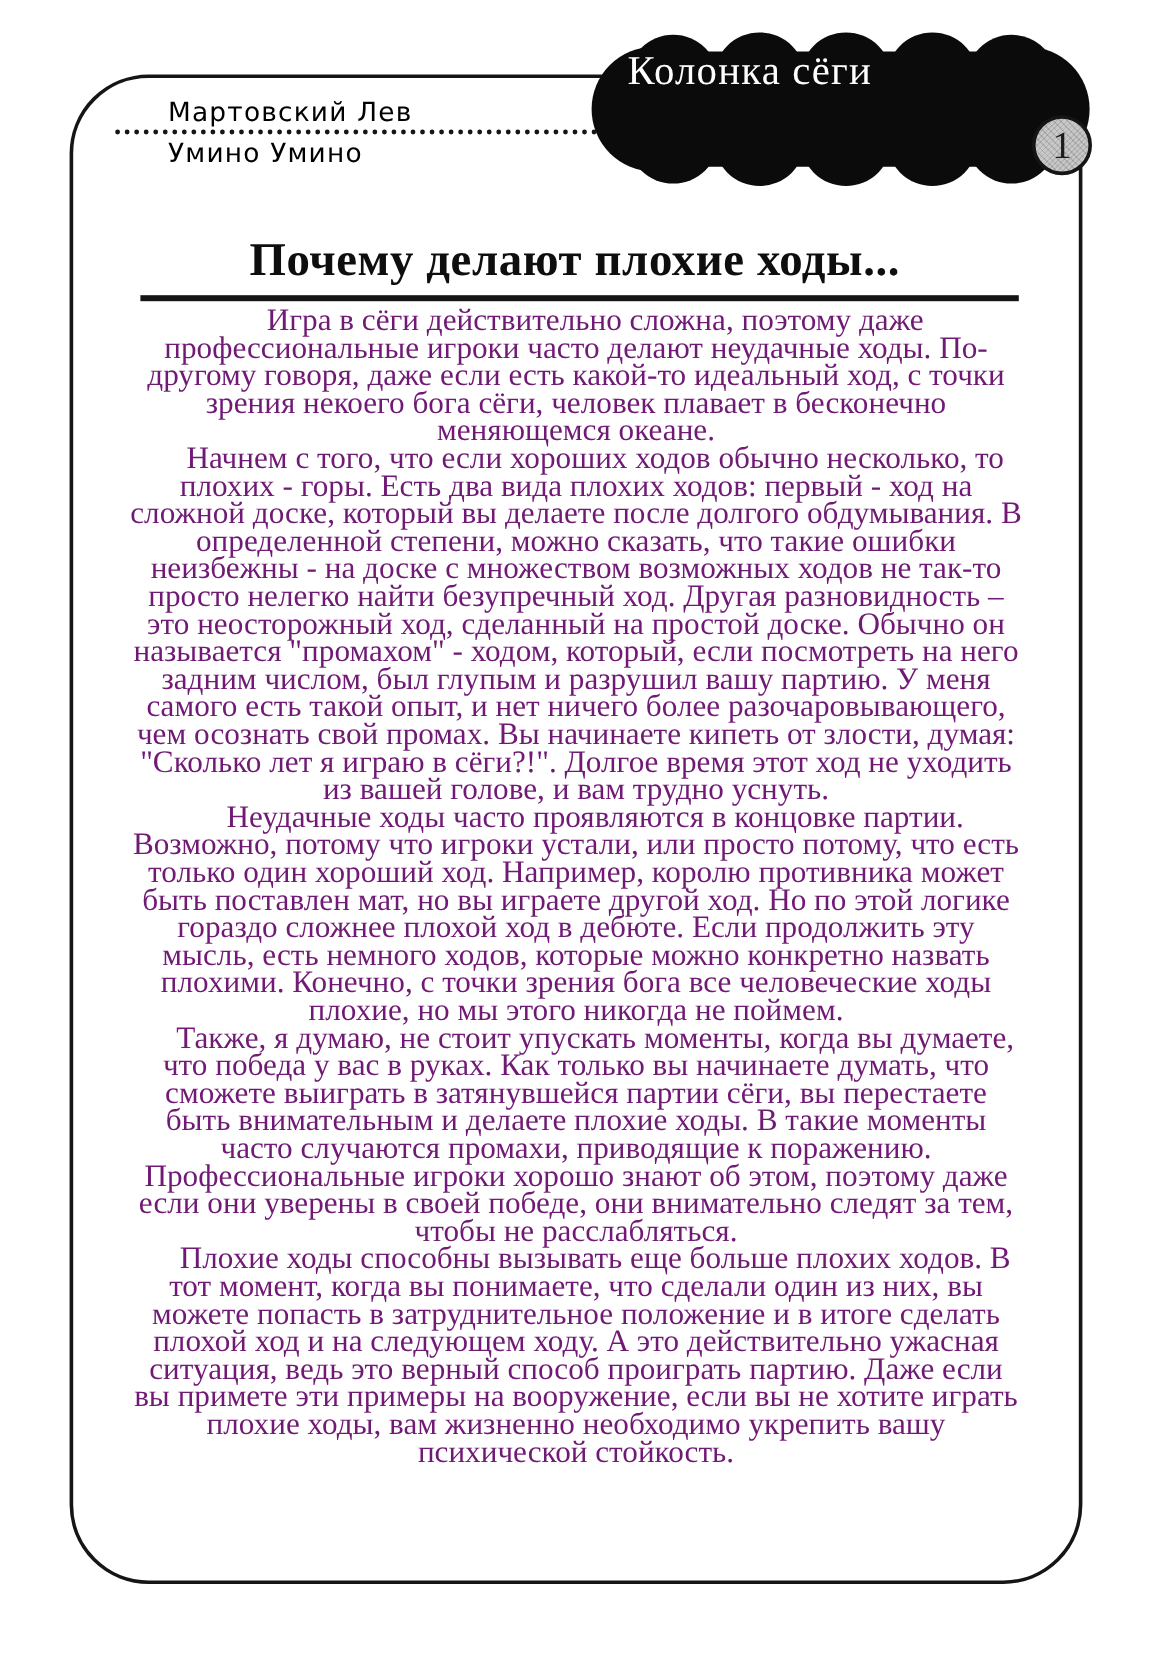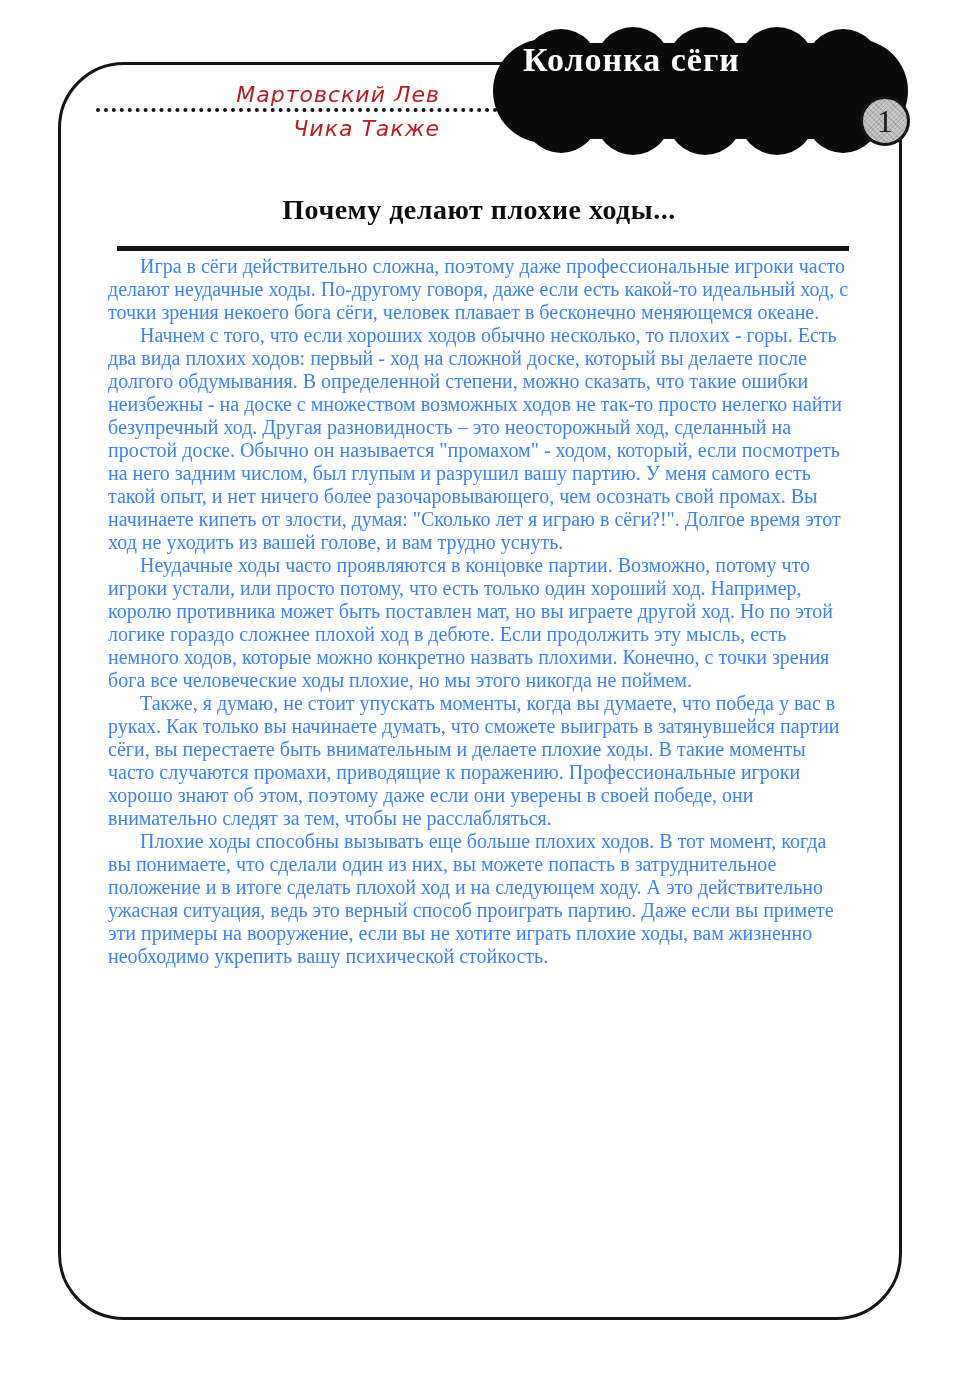--- a/index.html
+++ b/index.html
@@ -32,28 +32,27 @@
   .dotted{
     position:absolute;
     left:96px;top:108px;
     width:648px;height:0;
     border-top:4px dotted var(--ink,#151515);
     z-index:2;
   }
   .credit{
     position:absolute;
     left:140px;width:300px;
-    text-align:right;
+    text-align:left;
     font-family:"DejaVu Sans", sans-serif;
     font-size:22px;
     letter-spacing:1px;
-    color:#b91c1c;
+    color:#000000;
     z-index:3;
     white-space:nowrap;
-    font-style:italic;
   }
   .credit.series{top:82px;}
   .credit.author{top:116px;}
   
   .cloud{
     position:absolute;
     left:493px;top:27px;
     width:415px;height:128px;
     z-index:4;
   }
@@ -67,21 +66,21 @@
   .cloud .b1{left:30px;top:50px;width:76px;height:76px;}
   .cloud .b2{left:102px;top:52px;width:76px;height:76px;}
   .cloud .b3{left:174px;top:52px;width:76px;height:76px;}
   .cloud .b4{left:246px;top:52px;width:76px;height:76px;}
   .cloud .b5{left:312px;top:50px;width:76px;height:76px;}
   .cloud .capL{left:0;top:12px;width:104px;height:104px;}
   .cloud .capR{left:311px;top:12px;width:104px;height:104px;}
   .cloud .badge-text{
     position:absolute;left:30px;top:10px;width:360px;
     color:var(--badge_text,#fff);
-    font-weight:700;
+    font-weight:400;
     font-size:34px;
     line-height:45px;
     letter-spacing:1px;
     white-space:nowrap;
   }
   
   .page-circle{
     position:absolute;
     left:860px;top:96px;
     width:50px;height:50px;
@@ -100,58 +99,58 @@
     color:#1b1b1b;
     font-family:"Liberation Serif", serif;
   }
   
   .article-title{
     position:absolute;
     left:108px;top:194px;
     width:742px;
     text-align:center;
     font-weight:700;
-    font-size:28px;
+    font-size:39px;
     letter-spacing:0.5px;
     color:#0e0e0e;
     z-index:2;
     white-space:nowrap;
   }
   .title-underline{
     position:absolute;
     left:117px;top:246px;
     width:732px;height:5px;
     background:var(--ink,#151515);
     z-index:2;
   }
   .article-body{
     position:absolute;
     left:108px;top:255px;
     width:744px;
-    font-size:20px;
+    font-size:26px;
     line-height:23px;
-    color:#3b82f6;
+    color:#701a75;
     z-index:2;
-    text-align:left;
+    text-align:center;
   }
   .article-body p{text-indent:32px;}
   .article-body p.no-indent{text-indent:0;}
 </style>
 </head>
 <body>
 
 <div class="page">
 
   <div class="frame"></div>
 
   <div class="dotted"></div>
 
   <div class="credit series">Мартовский Лев</div>
 
-  <div class="credit author">Чика Также</div>
+  <div class="credit author">Умино Умино</div>
 
   <div class="cloud">
     <div class="blob c-body"></div>
     <div class="blob capL"></div>
     <div class="blob capR"></div>
     <div class="blob t1"></div>
     <div class="blob t2"></div>
     <div class="blob t3"></div>
     <div class="blob t4"></div>
     <div class="blob t5"></div>

